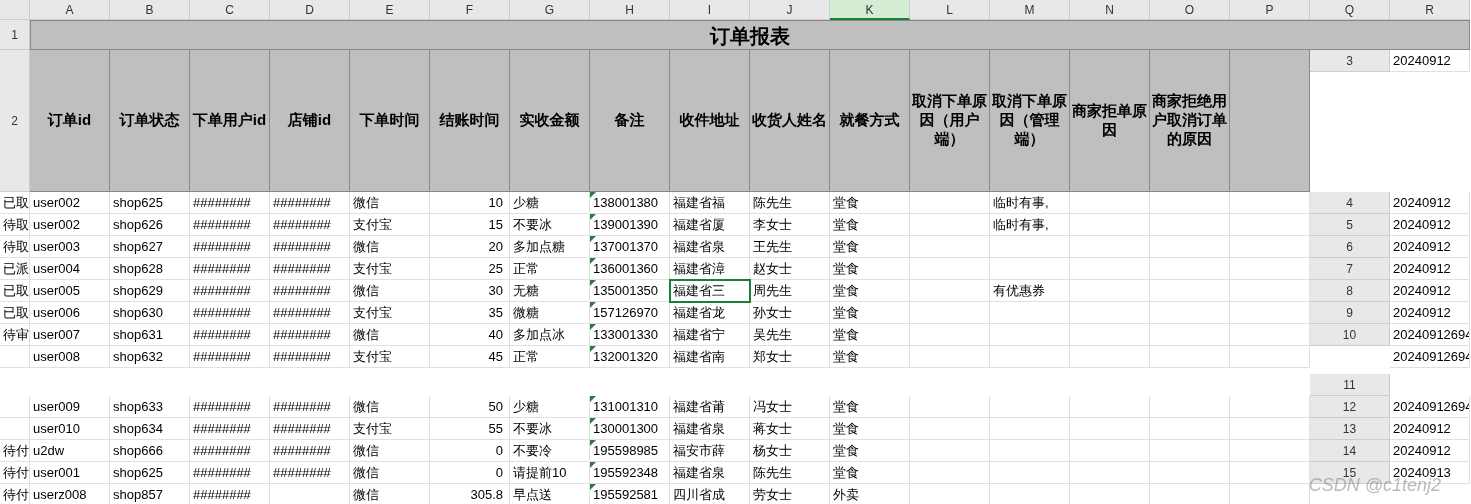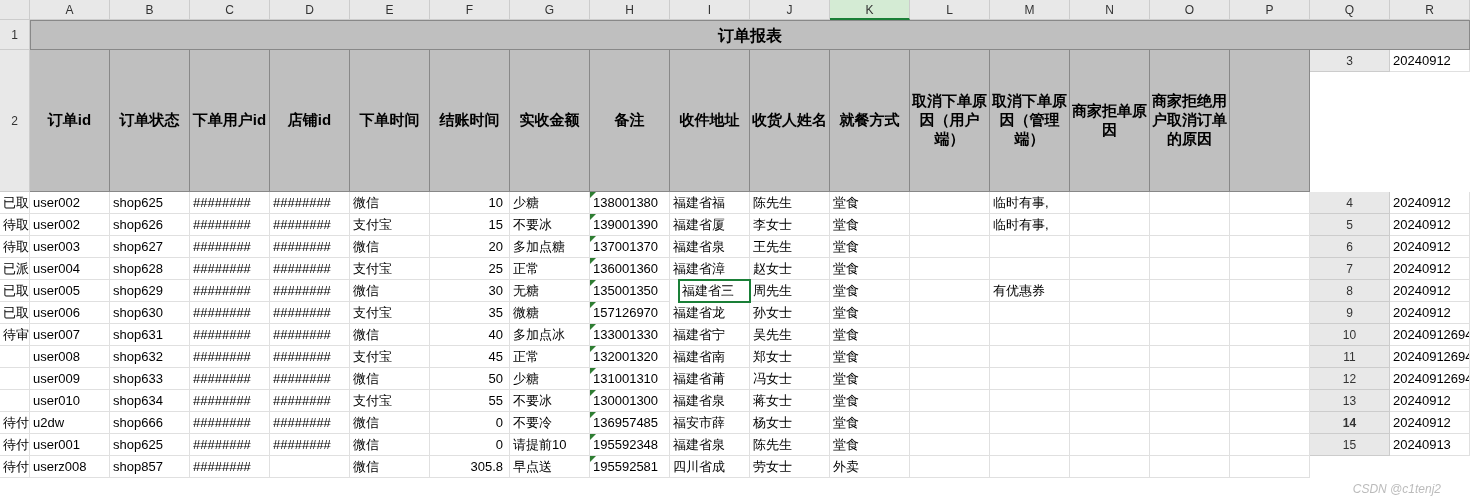--- a/index.html
+++ b/index.html
@@ -8,38 +8,38 @@
 .grid { display: grid; grid-template-columns: 30px repeat(18, 80px); position: relative; }
 
 
 .colhdr { background: #e8e8e8; border-right: 1px solid #ccc; border-bottom: 1px solid #ccc; text-align: center; font-size: 12px; color: #333; height: 20px; line-height: 20px; }
 .colhdr.sel { background: #d4ebd4; border-bottom: 2px solid #1a7f37; }
 
 
 .rowhdr { background: #e8e8e8; border-right: 1px solid #ccc; border-bottom: 1px solid #ccc; text-align: center; font-size: 12px; color: #333; display: flex; align-items: center; justify-content: center; }
 
 
-.title { grid-column: 2 / span 18; background: #bfbfbf; border: 1px solid #888; font-size: 16px; font-weight: bold; text-align: center; height: 30px; line-height: 30px; }
+.title { grid-column: 2 / span 18; background: #bfbfbf; border: 1px solid #888; font-size: 20px; font-weight: bold; text-align: center; height: 30px; line-height: 30px; }
 
 
 .hdr { background: #bfbfbf; border-right: 1px solid #888; border-bottom: 1px solid #888; font-size: 15px; font-weight: bold; text-align: center; display: flex; align-items: center; justify-content: center; padding: 2px; height: 142px; word-break: break-all; }
 
 
 .cell { border-right: 1px solid #e0e0e0; border-bottom: 1px solid #e0e0e0; height: 22px; line-height: 22px; padding: 0 3px; overflow: hidden; white-space: nowrap; font-size: 13px; position: relative; }
 .cell.num { text-align: right; padding-right: 6px; }
 
 
-.cell.active { outline: 2px solid #1a7f37; outline-offset: -1px; z-index: 5; margin-left: 9px; }
+.cell.active { outline: 2px solid #1a7f37; outline-offset: -1px; z-index: 5; }
 
 
 .tri::before { content: ""; position: absolute; top: 0; left: 0; width: 0; height: 0; border-top: 6px solid #2e7d32; border-right: 6px solid transparent; }
 
 .corner { background: #e8e8e8; border-right: 1px solid #ccc; border-bottom: 1px solid #ccc; }
 
-.watermark { position: absolute; right: 30px; bottom: 8px; color: rgba(120,120,120,0.5); font-size: 12px; font-style: italic; pointer-events: none; }
+.watermark { position: absolute; right: 30px; bottom: 8px; color: rgba(120,120,120,0.5); font-size: 18px; font-style: italic; pointer-events: none; }
 </style>
 </head>
 <body>
 
 <div class="grid" id="grid">
     <div class="corner" style="height: 20px;"></div>
     <div class="colhdr">A</div>
     <div class="colhdr">B</div>
     <div class="colhdr">C</div>
     <div class="colhdr">D</div>
@@ -221,21 +221,21 @@
     <div class="cell">正常</div>
     <div class="cell tri">132001320</div>
     <div class="cell">福建省南</div>
     <div class="cell">郑女士</div>
     <div class="cell">堂食</div>
     <div class="cell"></div>
     <div class="cell"></div>
     <div class="cell"></div>
     <div class="cell"></div>
     <div class="cell"></div>
-    <div class="rowhdr" style="height: 22px;">11</div>
+    <div class="rowhdr" style="height: 22px; margin-top: 28px;">11</div>
     <div class="cell">20240912694cf3e490</div>
     <div class="cell"></div>
     <div class="cell">user009</div>
     <div class="cell">shop633</div>
     <div class="cell">########</div>
     <div class="cell">########</div>
     <div class="cell">微信</div>
     <div class="cell num">50</div>
     <div class="cell">少糖</div>
     <div class="cell tri">131001310</div>
@@ -269,30 +269,30 @@
     <div class="rowhdr" style="height: 22px;">13</div>
     <div class="cell">20240912</div>
     <div class="cell">待付款</div>
     <div class="cell">u2dw</div>
     <div class="cell">shop666</div>
     <div class="cell">########</div>
     <div class="cell">########</div>
     <div class="cell">微信</div>
     <div class="cell num">0</div>
     <div class="cell">不要冷</div>
-    <div class="cell tri">136957485</div>
+    <div class="cell tri">195598985</div>
     <div class="cell">福安市薛</div>
     <div class="cell">杨女士</div>
     <div class="cell">堂食</div>
     <div class="cell"></div>
     <div class="cell"></div>
     <div class="cell"></div>
     <div class="cell"></div>
     <div class="cell"></div>
-    <div class="rowhdr" style="height: 22px; font-weight: bold;">14</div>
+    <div class="rowhdr" style="height: 22px;">14</div>
     <div class="cell">20240912</div>
     <div class="cell">待付款</div>
     <div class="cell">user001</div>
     <div class="cell">shop625</div>
     <div class="cell">########</div>
     <div class="cell">########</div>
     <div class="cell">微信</div>
     <div class="cell num">0</div>
     <div class="cell">请提前10</div>
     <div class="cell tri">195592348</div>

